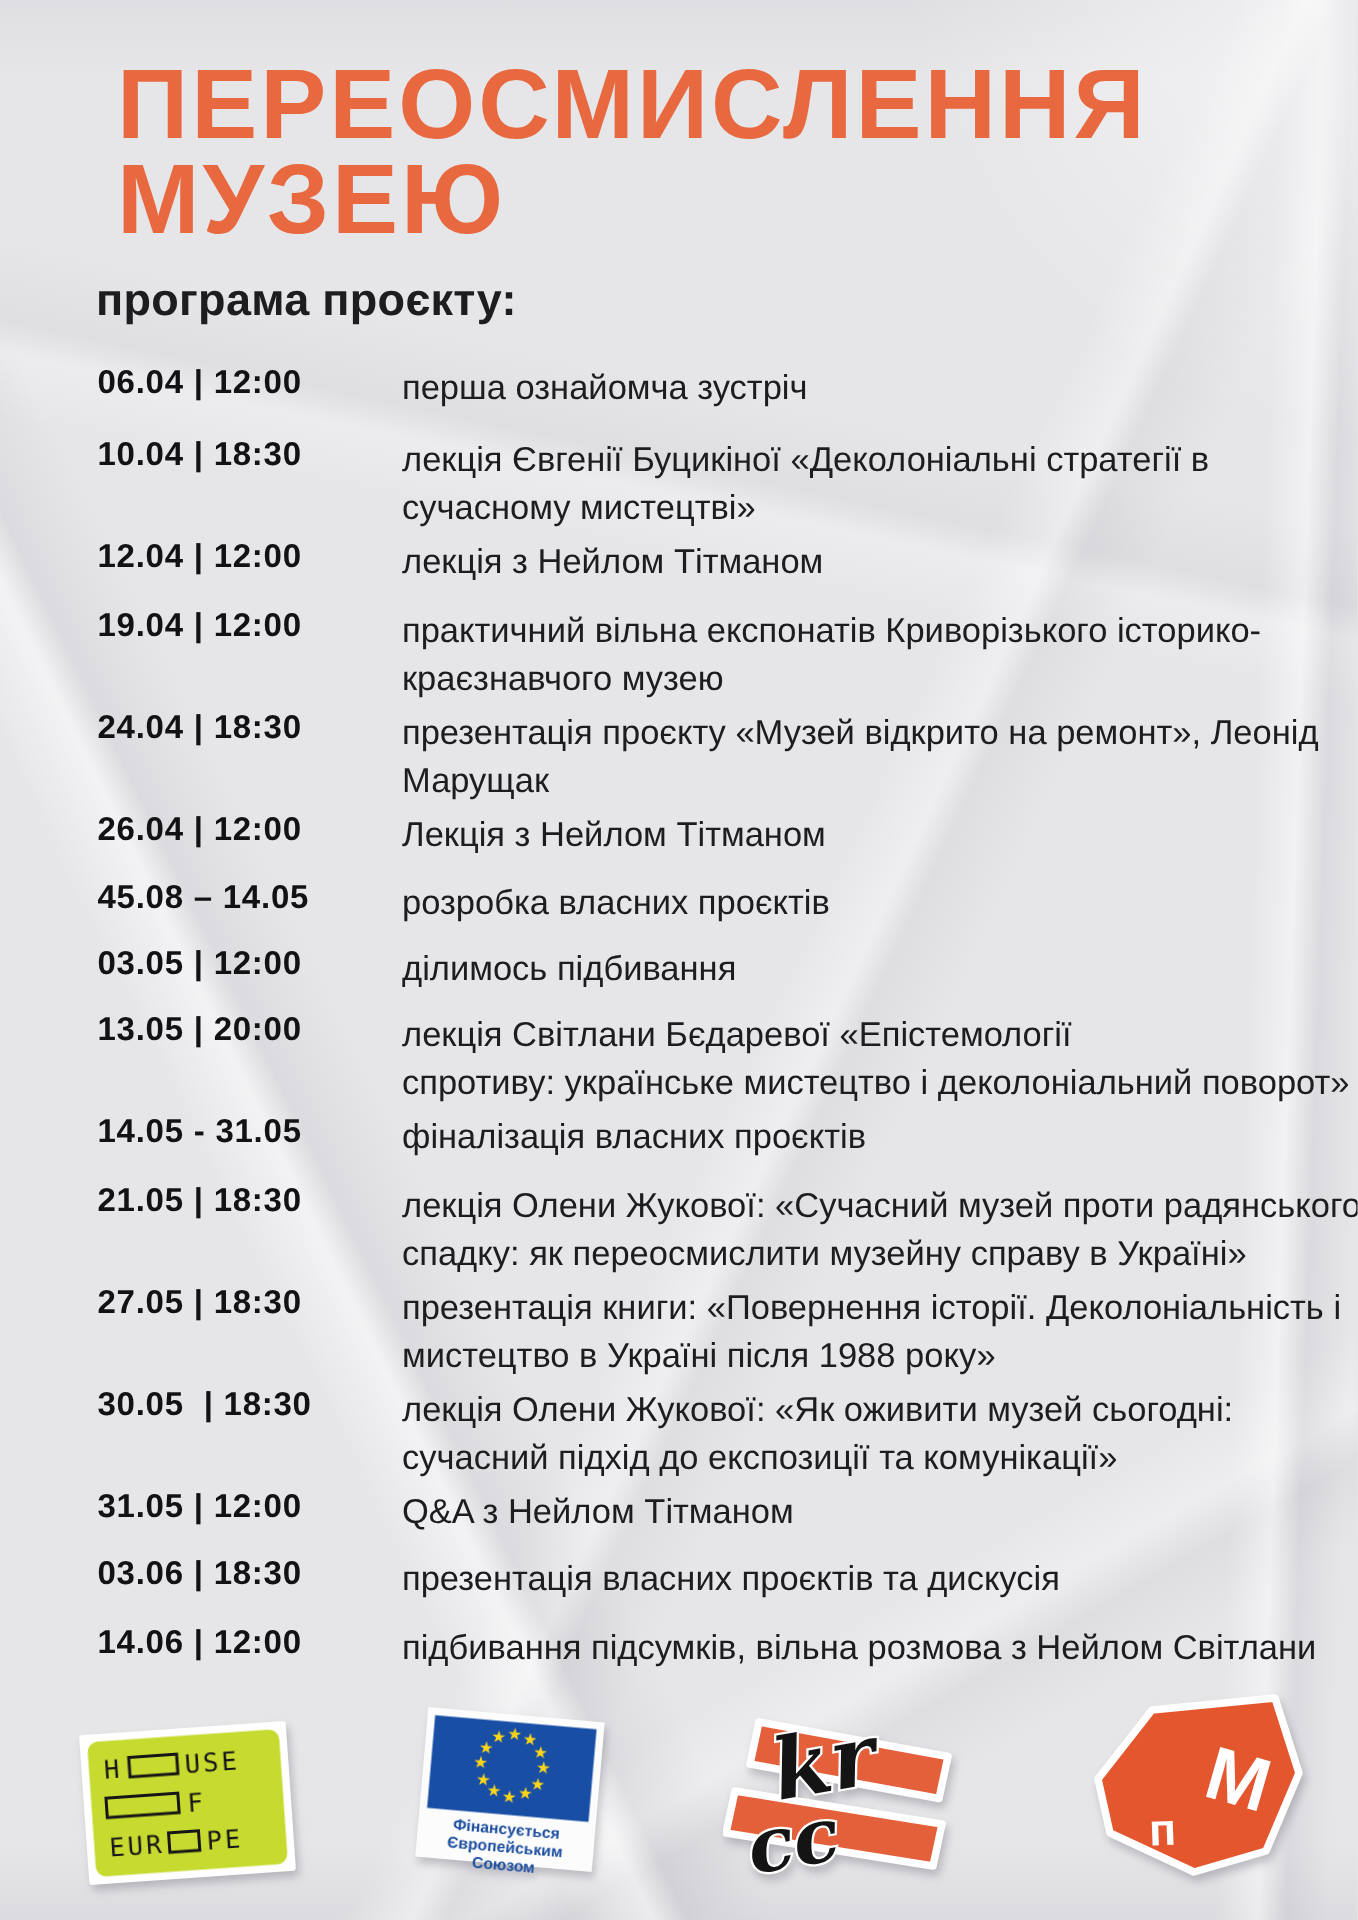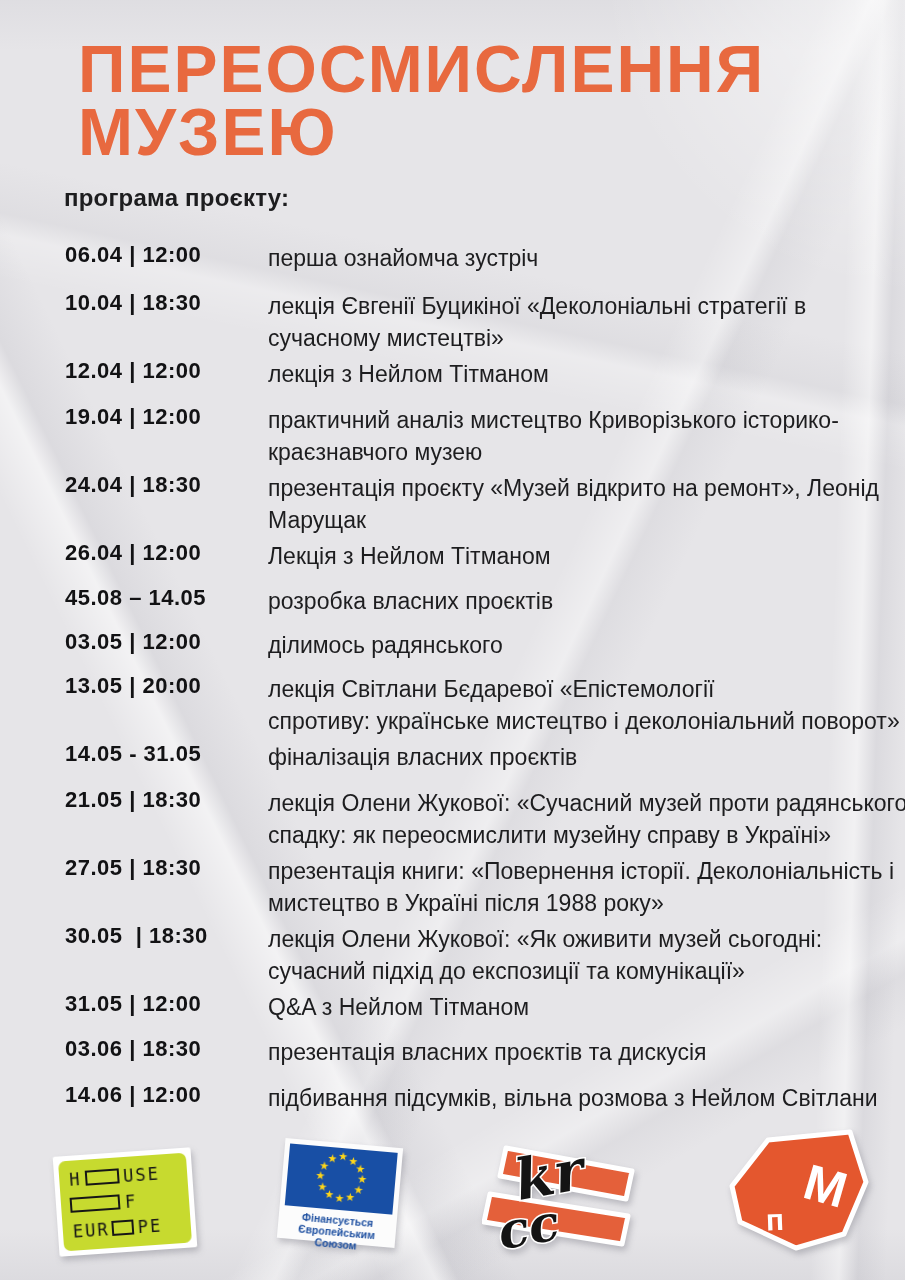--- a/index.html
+++ b/index.html
@@ -24,21 +24,21 @@
   #content{position:absolute;inset:0;z-index:2;}
 
   #poster-title{
     position:absolute;left:62px;top:22px;margin:16px;
     font-size:66px;line-height:63px;font-weight:bold;letter-spacing:2px;
     color:var(--accent-orange,#E8693F);
     white-space:pre-line;
   }
   #poster-subtitle{
     position:absolute;left:64px;top:184px;margin:0;
-    font-size:24px;font-weight:bold;color:var(--text-ink,#151517);
+    font-size:30px;font-weight:bold;color:var(--text-ink,#151517);
     letter-spacing:.2px;
   }
 
   .row{position:absolute;left:65px;width:810px;height:0;}
   .row .date{
     position:absolute;left:0;top:0;white-space:pre;
     font-weight:bold;font-size:22px;letter-spacing:.5px;color:#121214;
   }
   .row .desc{
     position:absolute;left:203px;top:0;white-space:pre;
@@ -107,39 +107,39 @@
         <span class="date">10.04 | 18:30</span>
         <span class="desc">лекція Євгенії Буцикіної «Деколоніальні стратегії в
 сучасному мистецтві»</span>
       </div>
       <div class="row" style="top: 358px;">
         <span class="date">12.04 | 12:00</span>
         <span class="desc">лекція з Нейлом Тітманом</span>
       </div>
       <div class="row" style="top: 404px;">
         <span class="date">19.04 | 12:00</span>
-        <span class="desc">практичний аналіз мистецтво Криворізького історико-
+        <span class="desc">практичний вільна експонатів Криворізького історико-
 краєзнавчого музею</span>
       </div>
       <div class="row" style="top: 472px;">
         <span class="date">24.04 | 18:30</span>
         <span class="desc">презентація проєкту «Музей відкрито на ремонт», Леонід
 Марущак</span>
       </div>
       <div class="row" style="top: 540px;">
         <span class="date">26.04 | 12:00</span>
         <span class="desc">Лекція з Нейлом Тітманом</span>
       </div>
       <div class="row" style="top: 585px;">
         <span class="date">45.08 – 14.05</span>
         <span class="desc">розробка власних проєктів</span>
       </div>
       <div class="row" style="top: 629px;">
         <span class="date">03.05 | 12:00</span>
-        <span class="desc">ділимось радянського</span>
+        <span class="desc">ділимось підбивання</span>
       </div>
       <div class="row" style="top: 673px;">
         <span class="date">13.05 | 20:00</span>
         <span class="desc">лекція Світлани Бєдаревої «Епістемології
 спротиву: українське мистецтво і деколоніальний поворот»</span>
       </div>
       <div class="row" style="top: 741px;">
         <span class="date">14.05 - 31.05</span>
         <span class="desc">фіналізація власних проєктів</span>
       </div>

